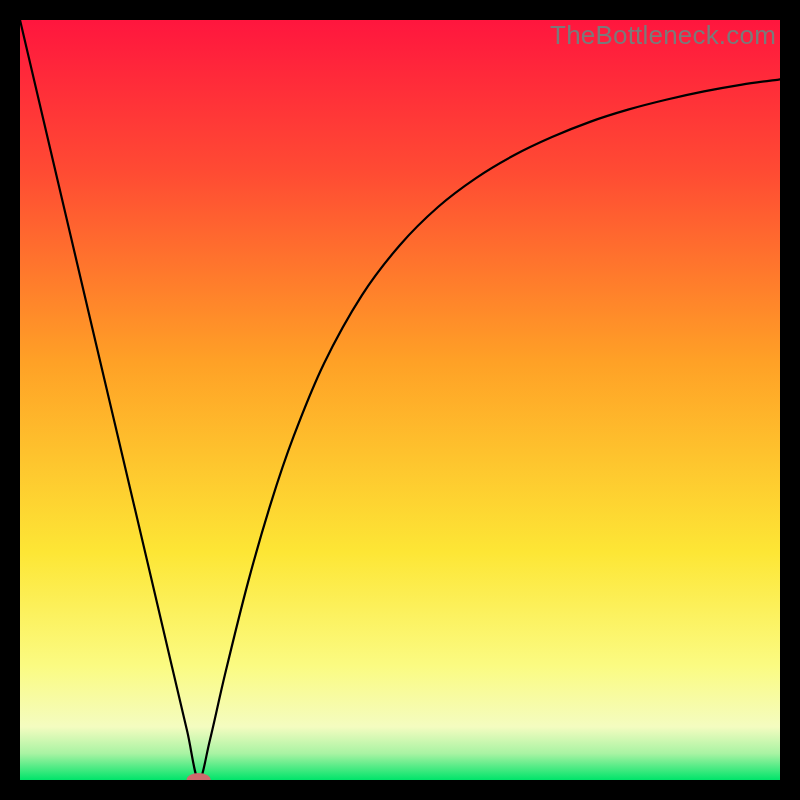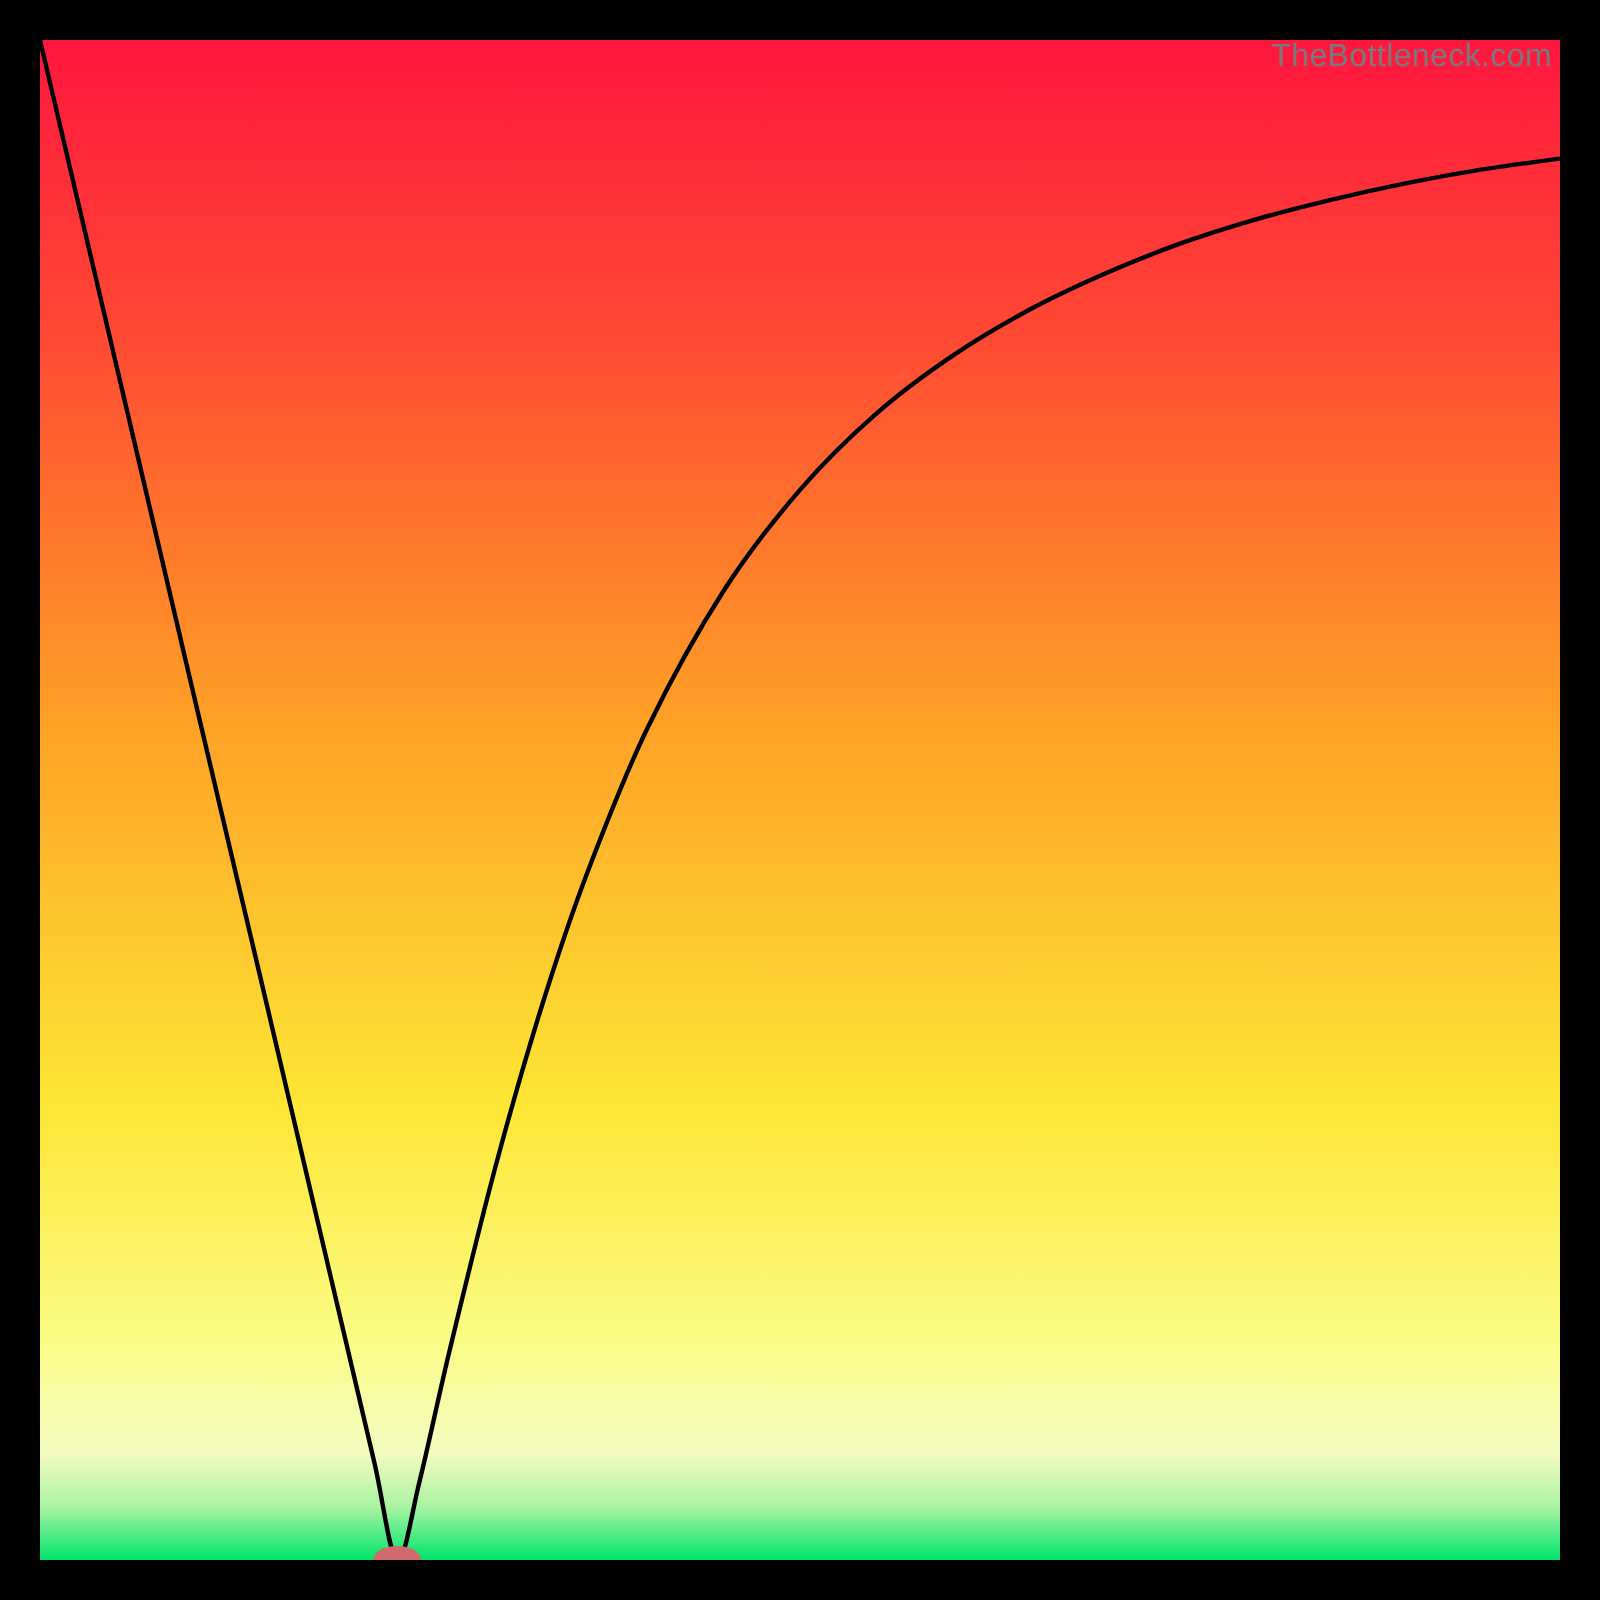--- a/index.html
+++ b/index.html
@@ -24,21 +24,21 @@
     left: 0;
     top: 0;
     width: 760px;
     height: 760px;
   }
   .watermark {
     position: absolute;
     top: 0;
     right: 4px;
     color: #7a7a7a;
-    font-size: 16px;
+    font-size: 26px;
     font-weight: 400;
     letter-spacing: 0.2px;
     user-select: none;
   }
 </style>
 </head>
 <body>
 
 <div class="frame">
   <svg class="plot" viewBox="0 0 760 760" preserveAspectRatio="none">

